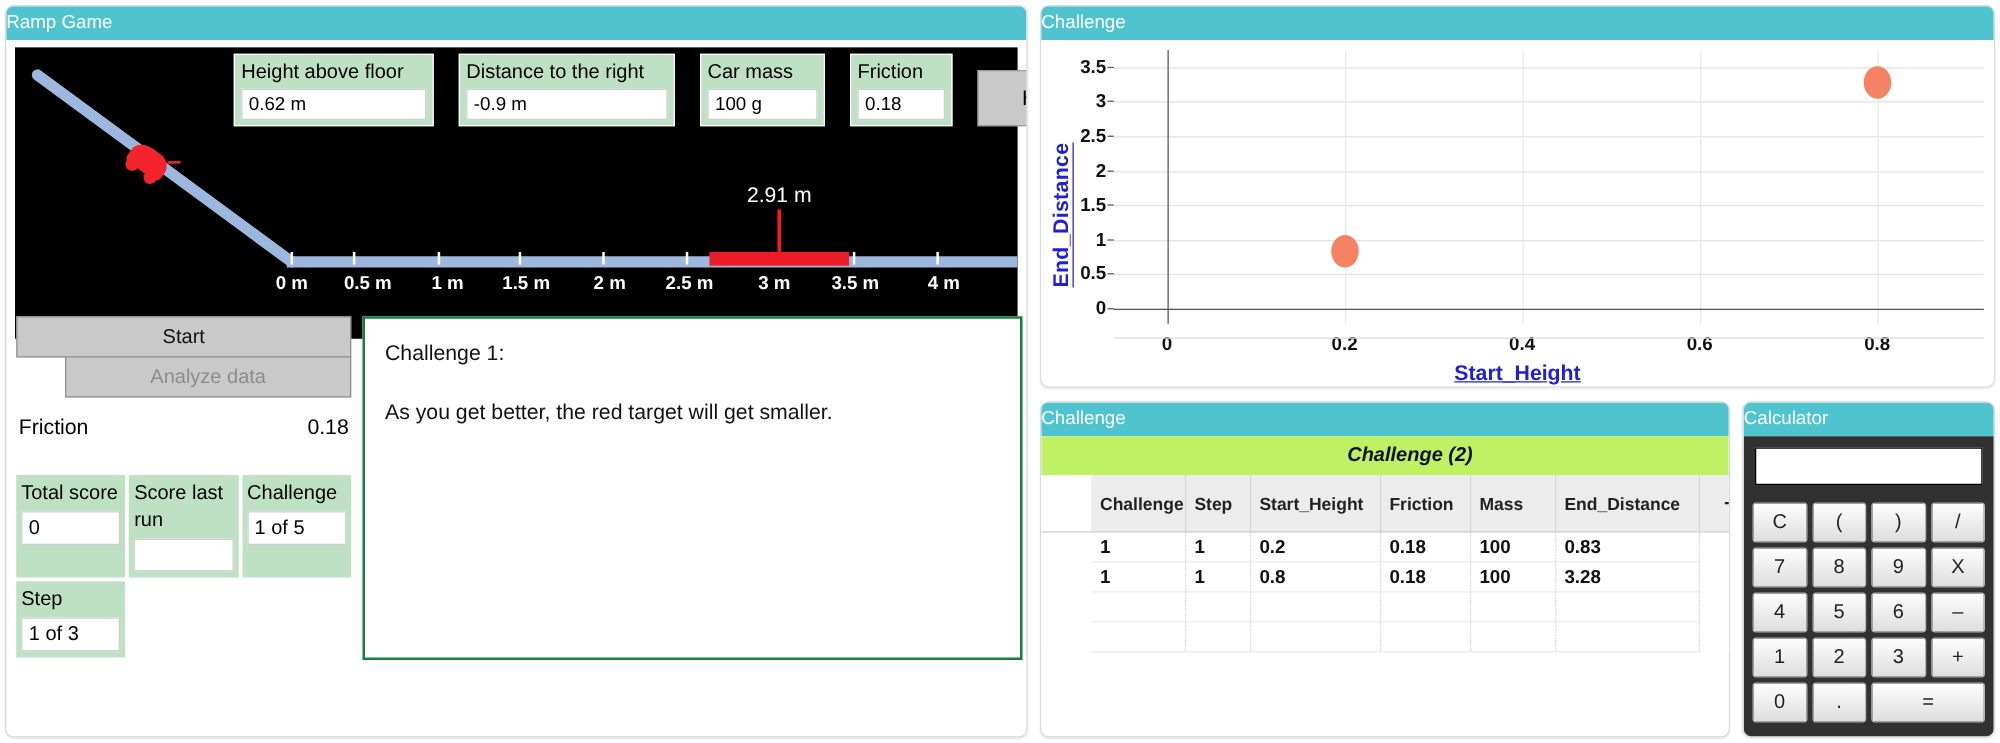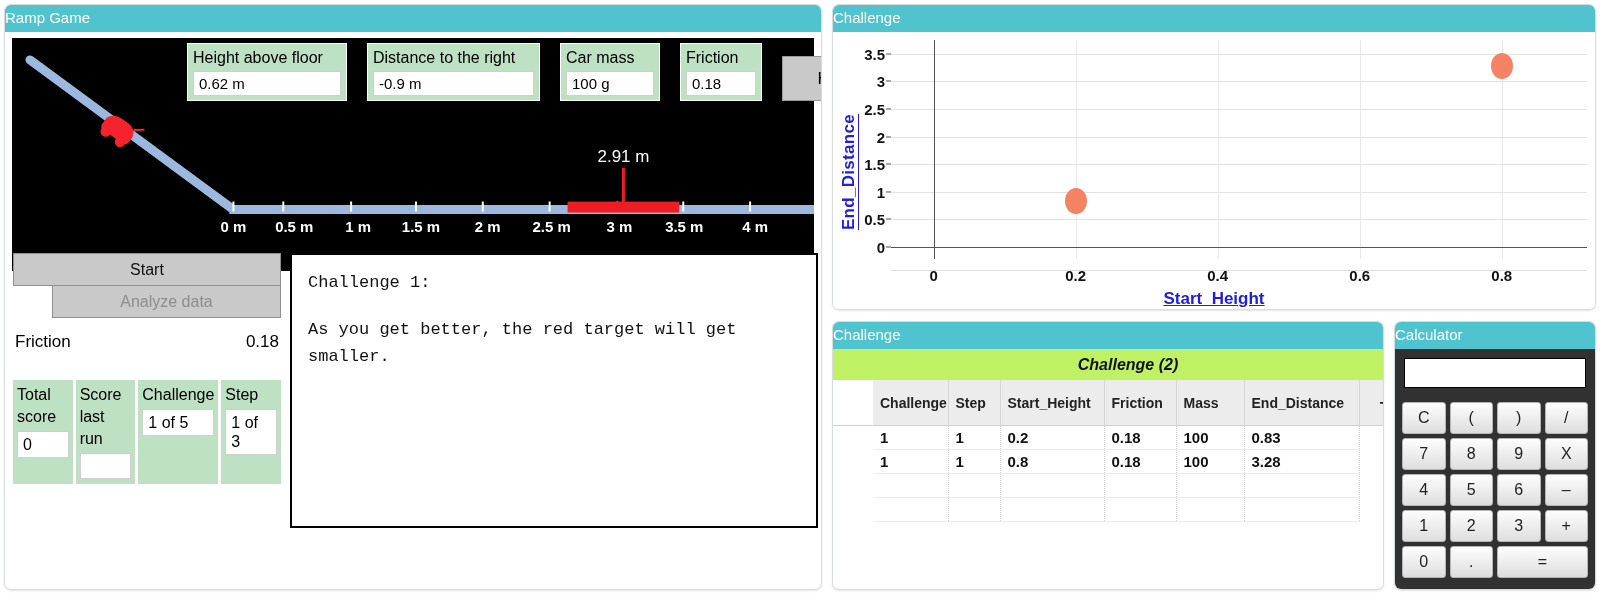--- a/index.html
+++ b/index.html
@@ -74,33 +74,33 @@
   .btn-start { height: 33px; line-height:31px; width:100%; }
   .btn-row { display:flex; margin-top:-1px;padding-left:39px; }
   .btn-half { flex:1; height: 33px; line-height:31px; color:#8d8d8d; }
   .btn-half + .btn-half { margin-left:-1px; }
 
   .friction-row {
     display:flex; justify-content:space-between; align-items:center;
     margin-top: 14px; font-size: 17px; color:#000; padding: 0 2px;
   }
 
-  .score-grid { margin-top: 28px; display:grid; grid-template-columns: 1fr 1fr 1fr 1fr; gap: 3px; }
+  .score-grid { margin-top: 28px; display:grid; grid-template-columns: 1fr 1fr 1fr; gap: 3px; }
   .score-cell { background:#BEE0C3; padding: 4px 4px 5px 4px; }
   .score-cell .slabel { font-size:16px; color:#000; line-height:22px; }
   .score-cell .sinput {
     background:#fff; border:1px solid #cfcfcf; margin-top:3px;
     font-size:16px; color:#000; padding: 3px 5px; min-height:26px; line-height:19px;
   }
 
   
   #challenge-text-box {
     position:absolute; left: 285px; top: 248px; width: 528px; height: 275px;
-    border:2px solid #000000; background:#fff; padding: 14px 16px;
-    font-size: 17px; line-height: 27px; color:#111;font-family:Liberation Mono, monospace;
+    border:2px solid #15803d; background:#fff; padding: 14px 16px;
+    font-size: 17px; line-height: 27px; color:#111;
   }
   #challenge-text-box p { margin: 0 0 20px 0; }
   #challenge-text-box p:last-child { margin-bottom:0; }
 
   .netlogo {
     position:absolute; left: 285px; top: 530px; width: 528px;
     display:flex; justify-content:flex-end; align-items:center;
   }
   .netlogo a {
     color:#2020d8; font-size:17px; text-decoration: underline;

